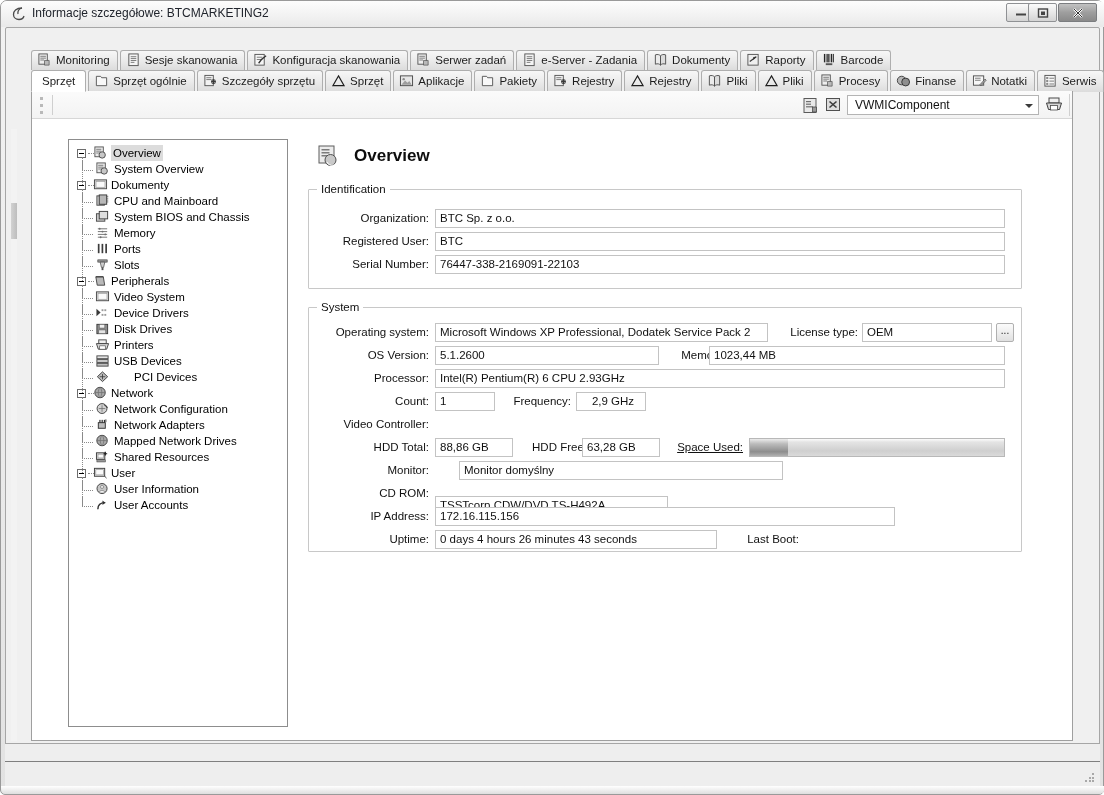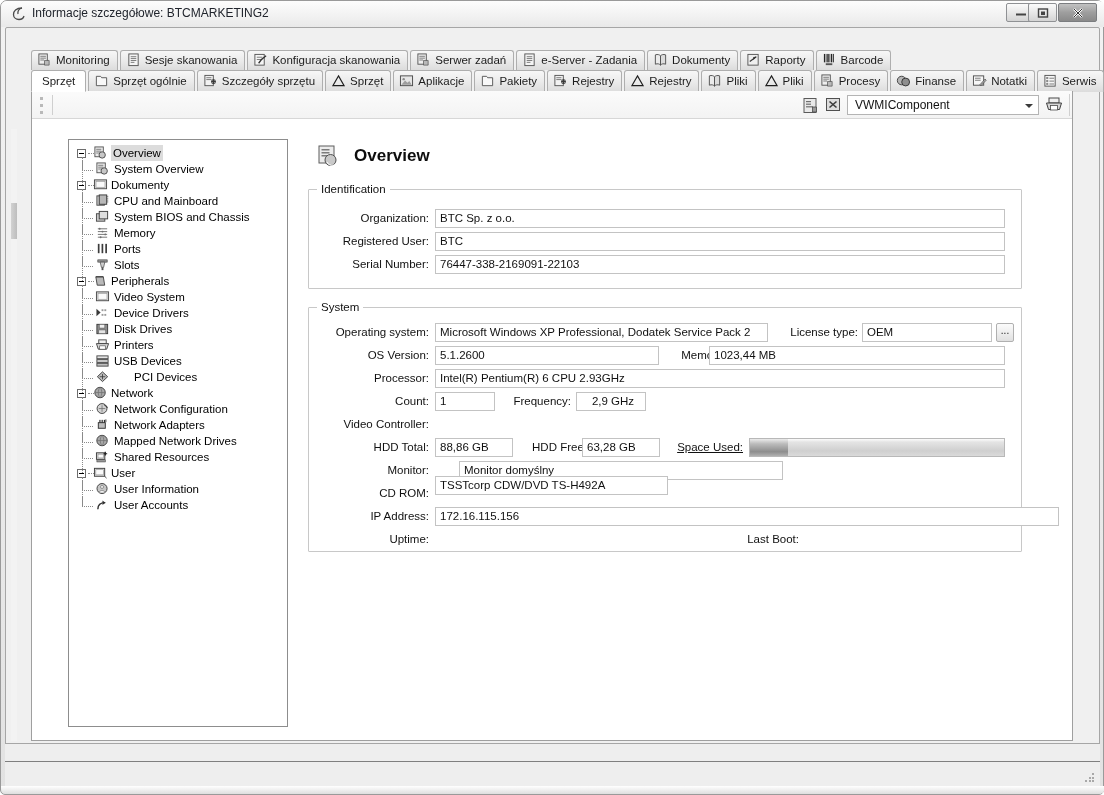--- a/index.html
+++ b/index.html
@@ -771,26 +771,27 @@
         <div class="fi ro" style="left:273px; top:130px; width:78px;">63,28 GB</div>
         <span class="fl" style="left:356px; top:133px; width:78px;text-decoration:underline;">Space Used:</span>
         <div id="spacebar" style="left:440px; top:130px; width:256px;">
           <div id="spacefill" style="width: 15%;"></div>
         </div>
 
         <span class="fl" style="left:10px; top:156px; width:110px;">Monitor:</span>
         <div class="fi ro" style="left:126px; top:153px; width:324px;margin-left:24px;">Monitor domyślny</div>
 
         <span class="fl" style="left:10px; top:179px; width:110px;">CD ROM:</span>
-        <div class="fi ro" style="left:126px; top:168px; width:233px;">TSSTcorp CDW/DVD TS-H492A</div>
+        <div class="fi ro" style="left:126px; top:188px; width:233px;">TSSTcorp CDW/DVD TS-H492A</div>
 
         <span class="fl" style="left:10px; top:202px; width:110px;">IP Address:</span>
-        <div class="fi ro" style="left:126px; top:199px; width:624px;">172.16.115.156</div>
+        <div class="fi ro" style="left:126px; top:199px; width:460px;">172.16.115.156</div>
 
         <span class="fl" style="left:10px; top:225px; width:110px;">Uptime:</span>
+        <div class="fi ro" style="left:126px; top:222px; width:282px;">0 days 4 hours 26 minutes 43 seconds</div>
         <span class="fl" style="left:412px; top:225px; width:78px;">Last Boot:</span>
       </div>
 
     </div>
   </div>
 
   <div id="status1"></div>
   <div id="status2">
     <span id="resize-grip">
       <i style="left:7px;top:0"></i>

